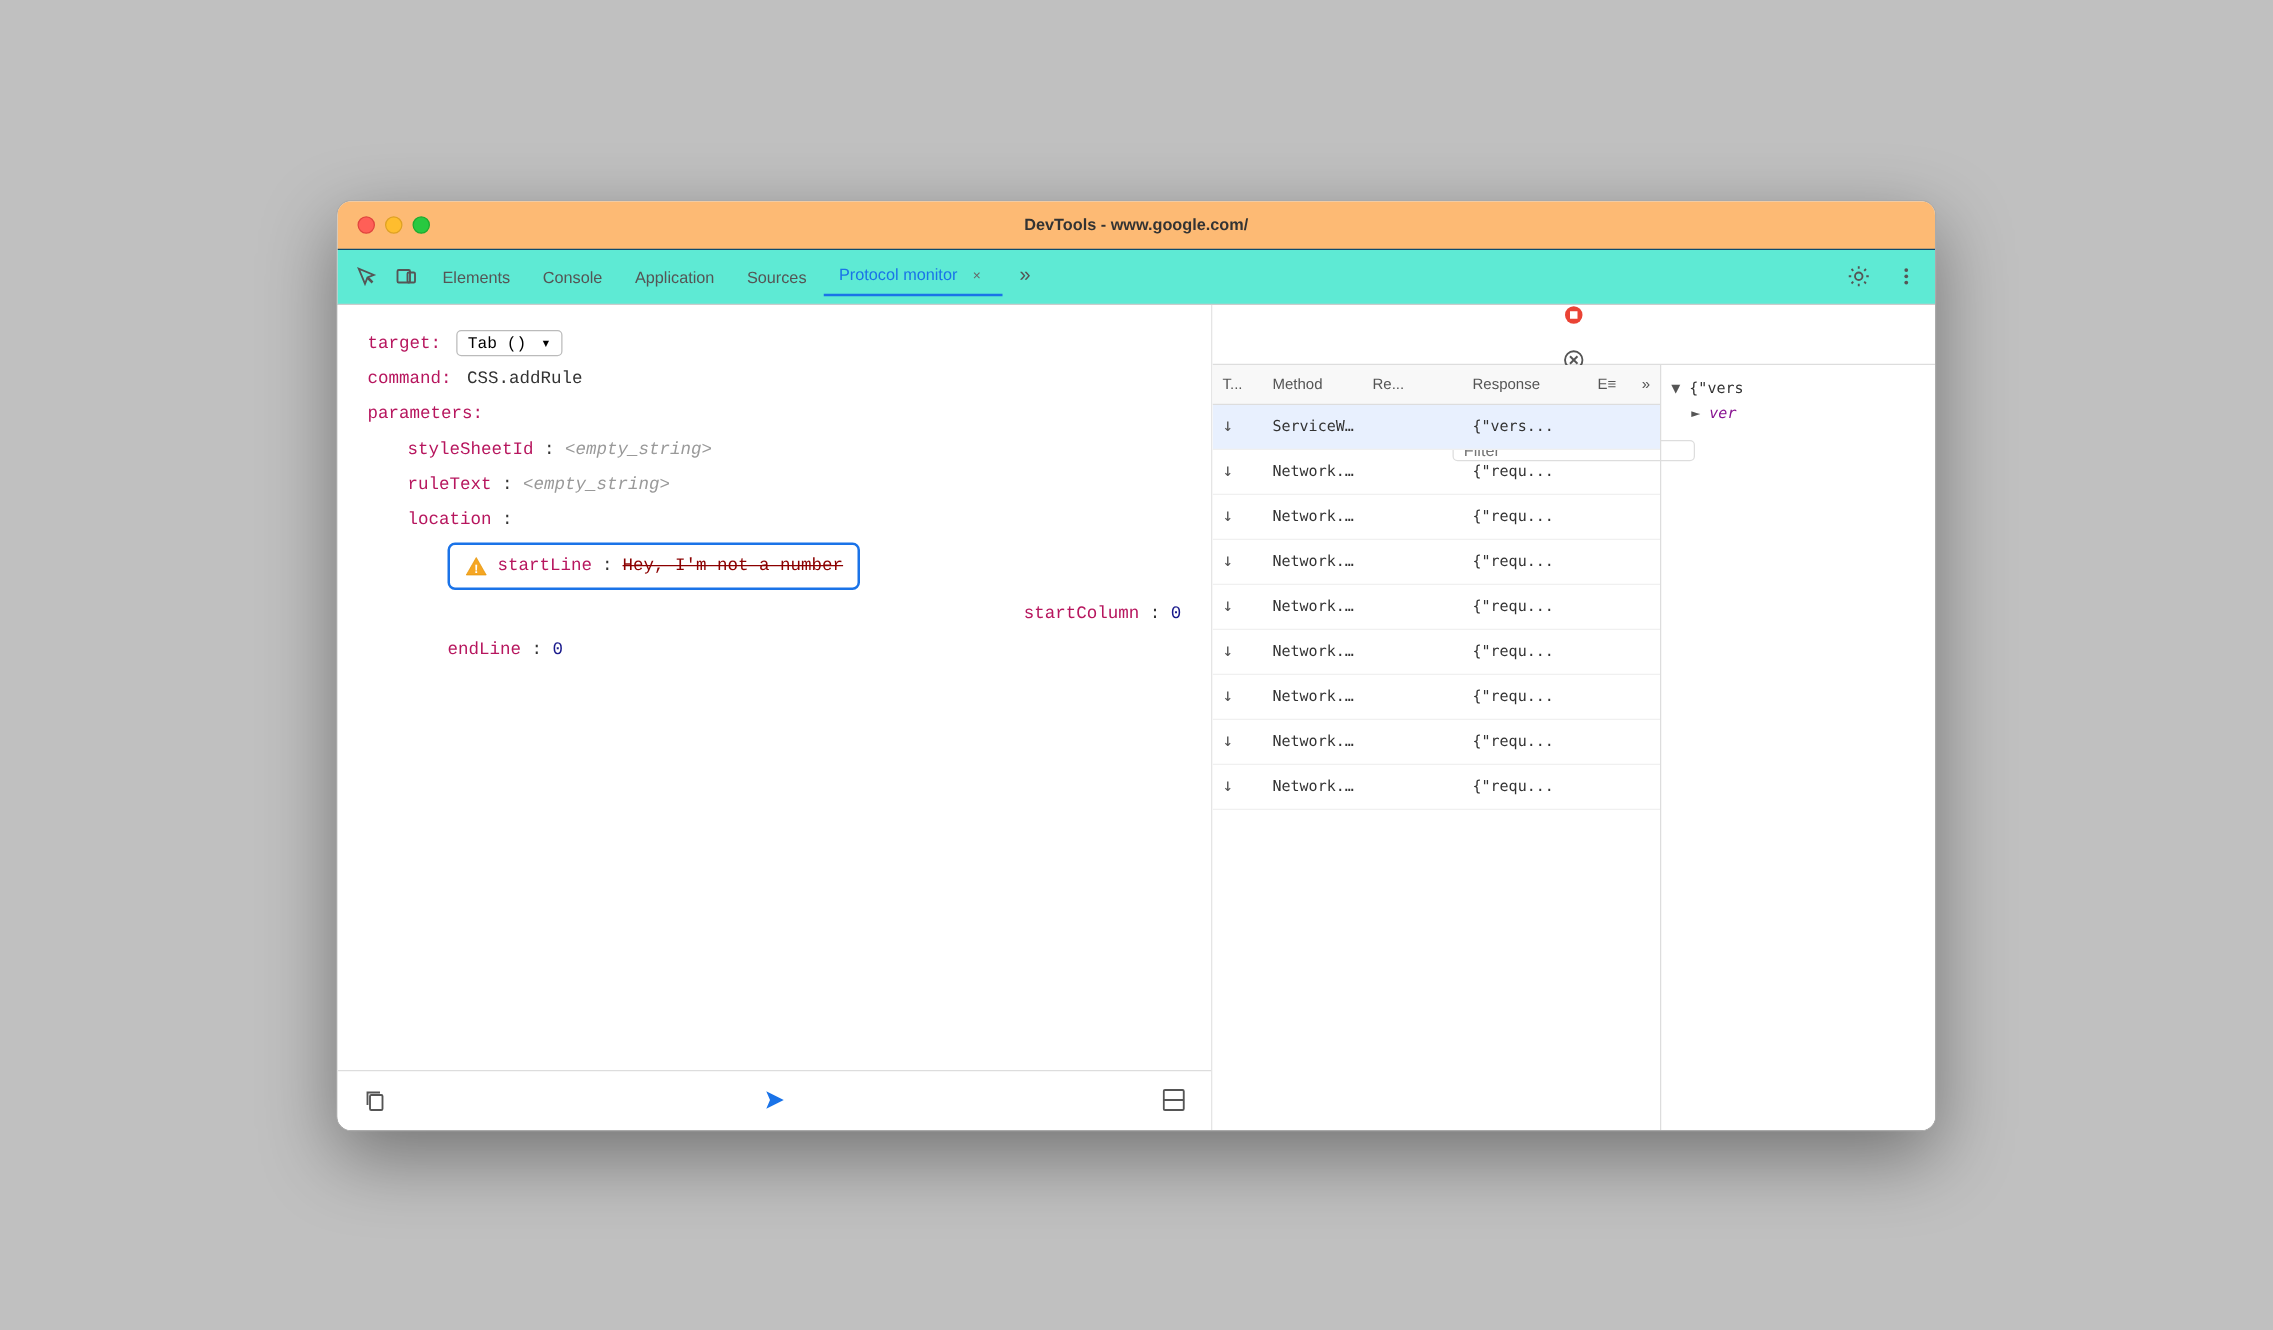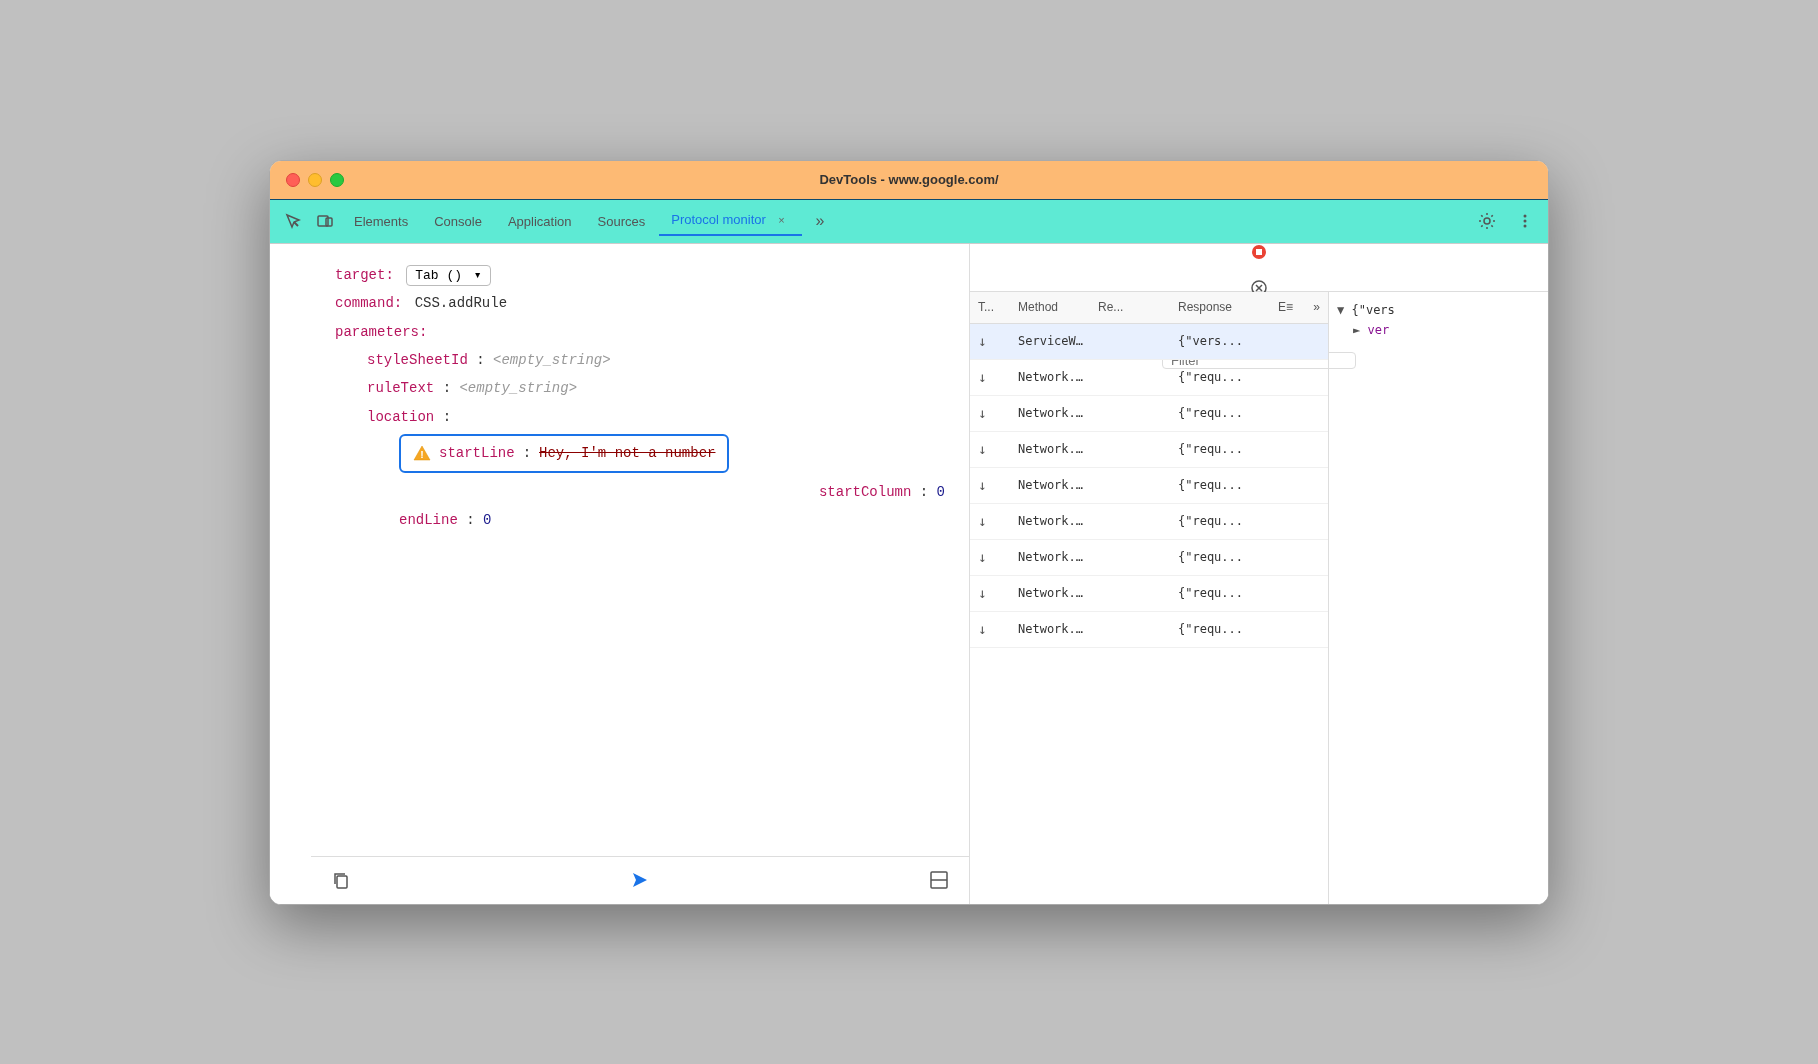--- a/index.html
+++ b/index.html
@@ -116,21 +116,20 @@
     }
 
     
     .left-panel {
       width: 700px;
       border-right: 1px solid #ddd;
       display: flex;
       flex-direction: column;
       overflow: hidden;
       background: white;
-      padding-left: 41px;
     }
 
     .command-area {
       flex: 1;
       padding: 20px 24px;
       font-family: 'Menlo', 'Monaco', 'Courier New', monospace;
       font-size: 14px;
       overflow-y: auto;
     }
 
@@ -574,21 +573,21 @@
             <div class="td-cell"></div>
           </div>
         </div>
 
         <div class="detail-section">
           <div class="detail-tree">
             <div>
               <span class="detail-triangle">▼ </span>
               <span style="color:#333;">{"vers</span>
             </div>
-            <div style="margin-left:16px;">
+            <div style="margin-left:16px;font-style:italic;">
               <span class="detail-triangle">► </span>
               <span class="detail-key">ver</span>
             </div>
           </div>
         </div>
 
       </div>
 
     </div>
   </div>

